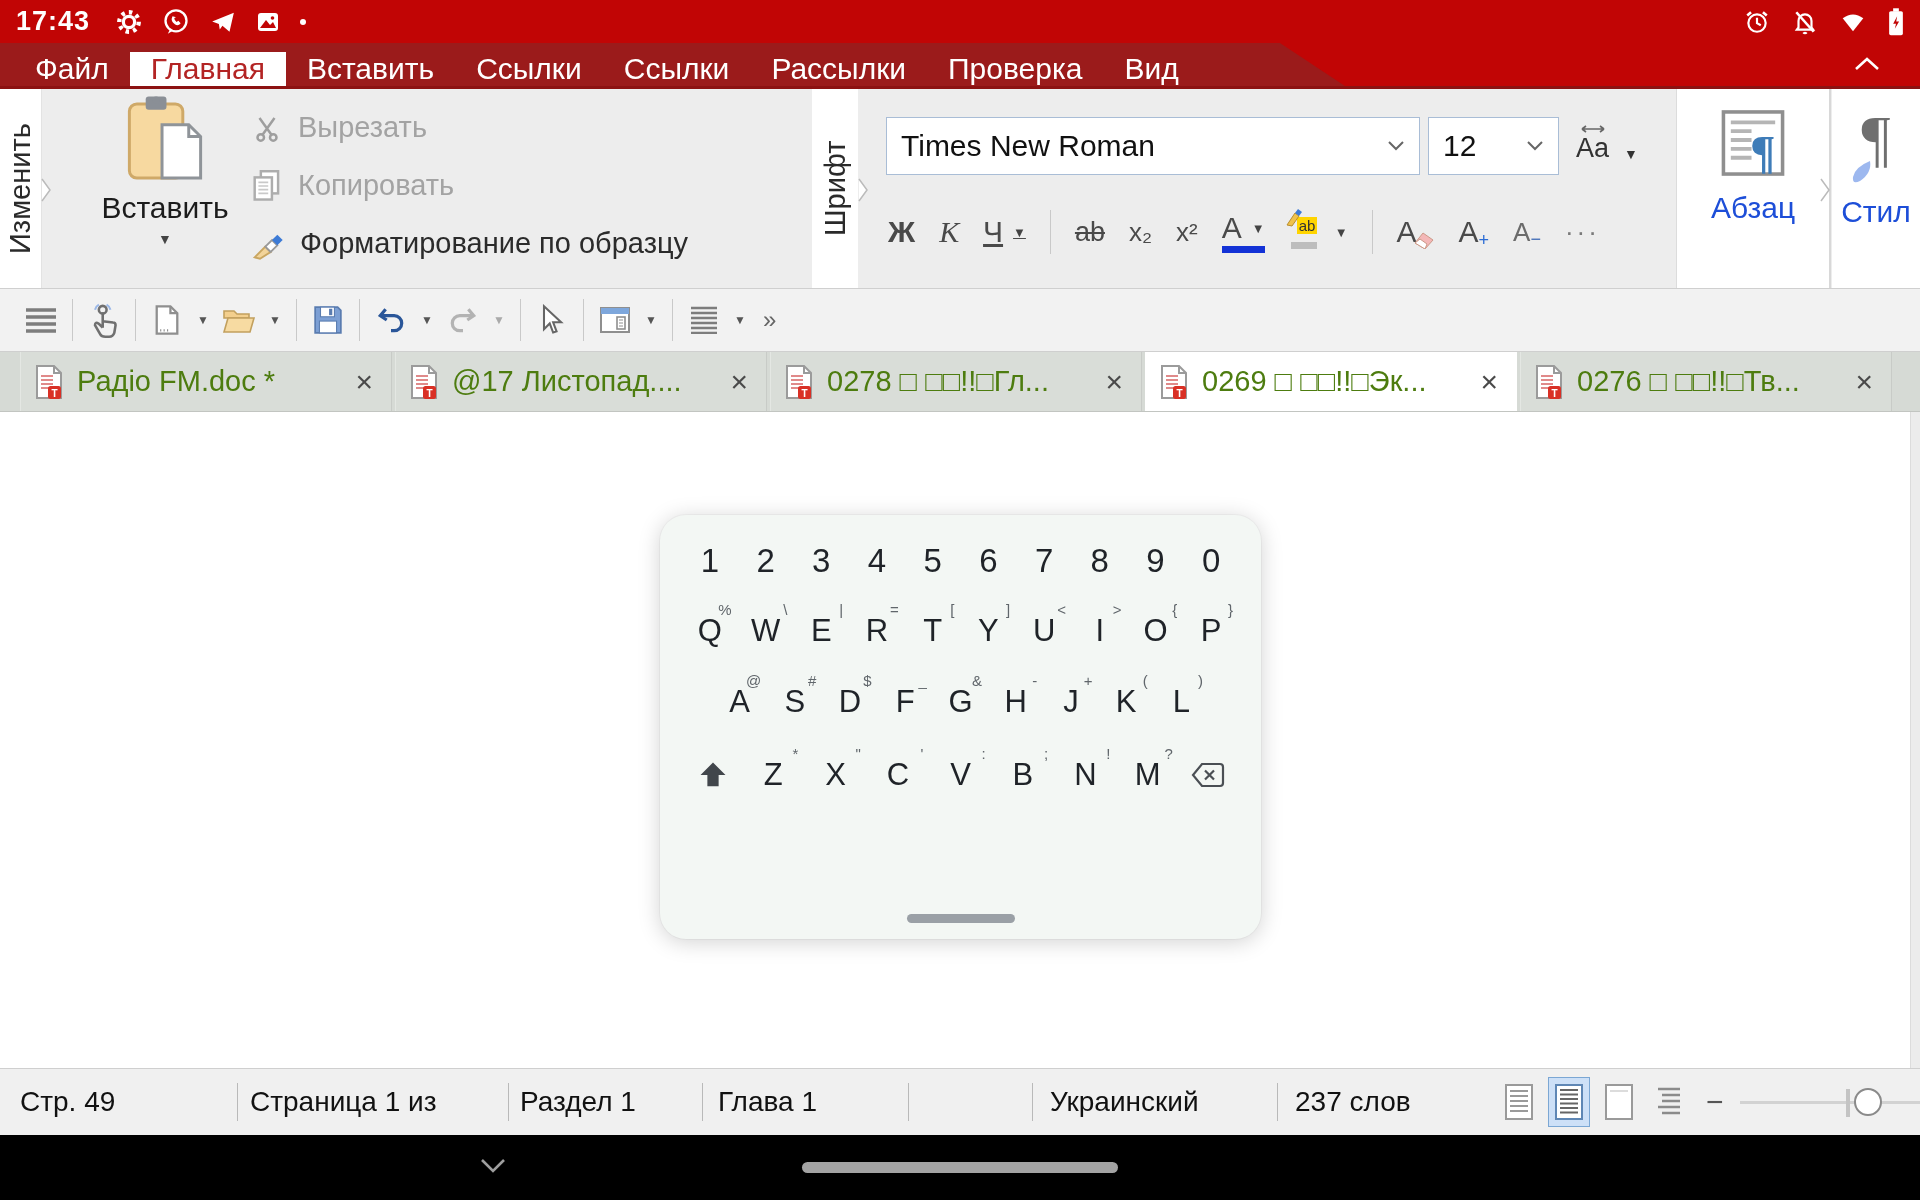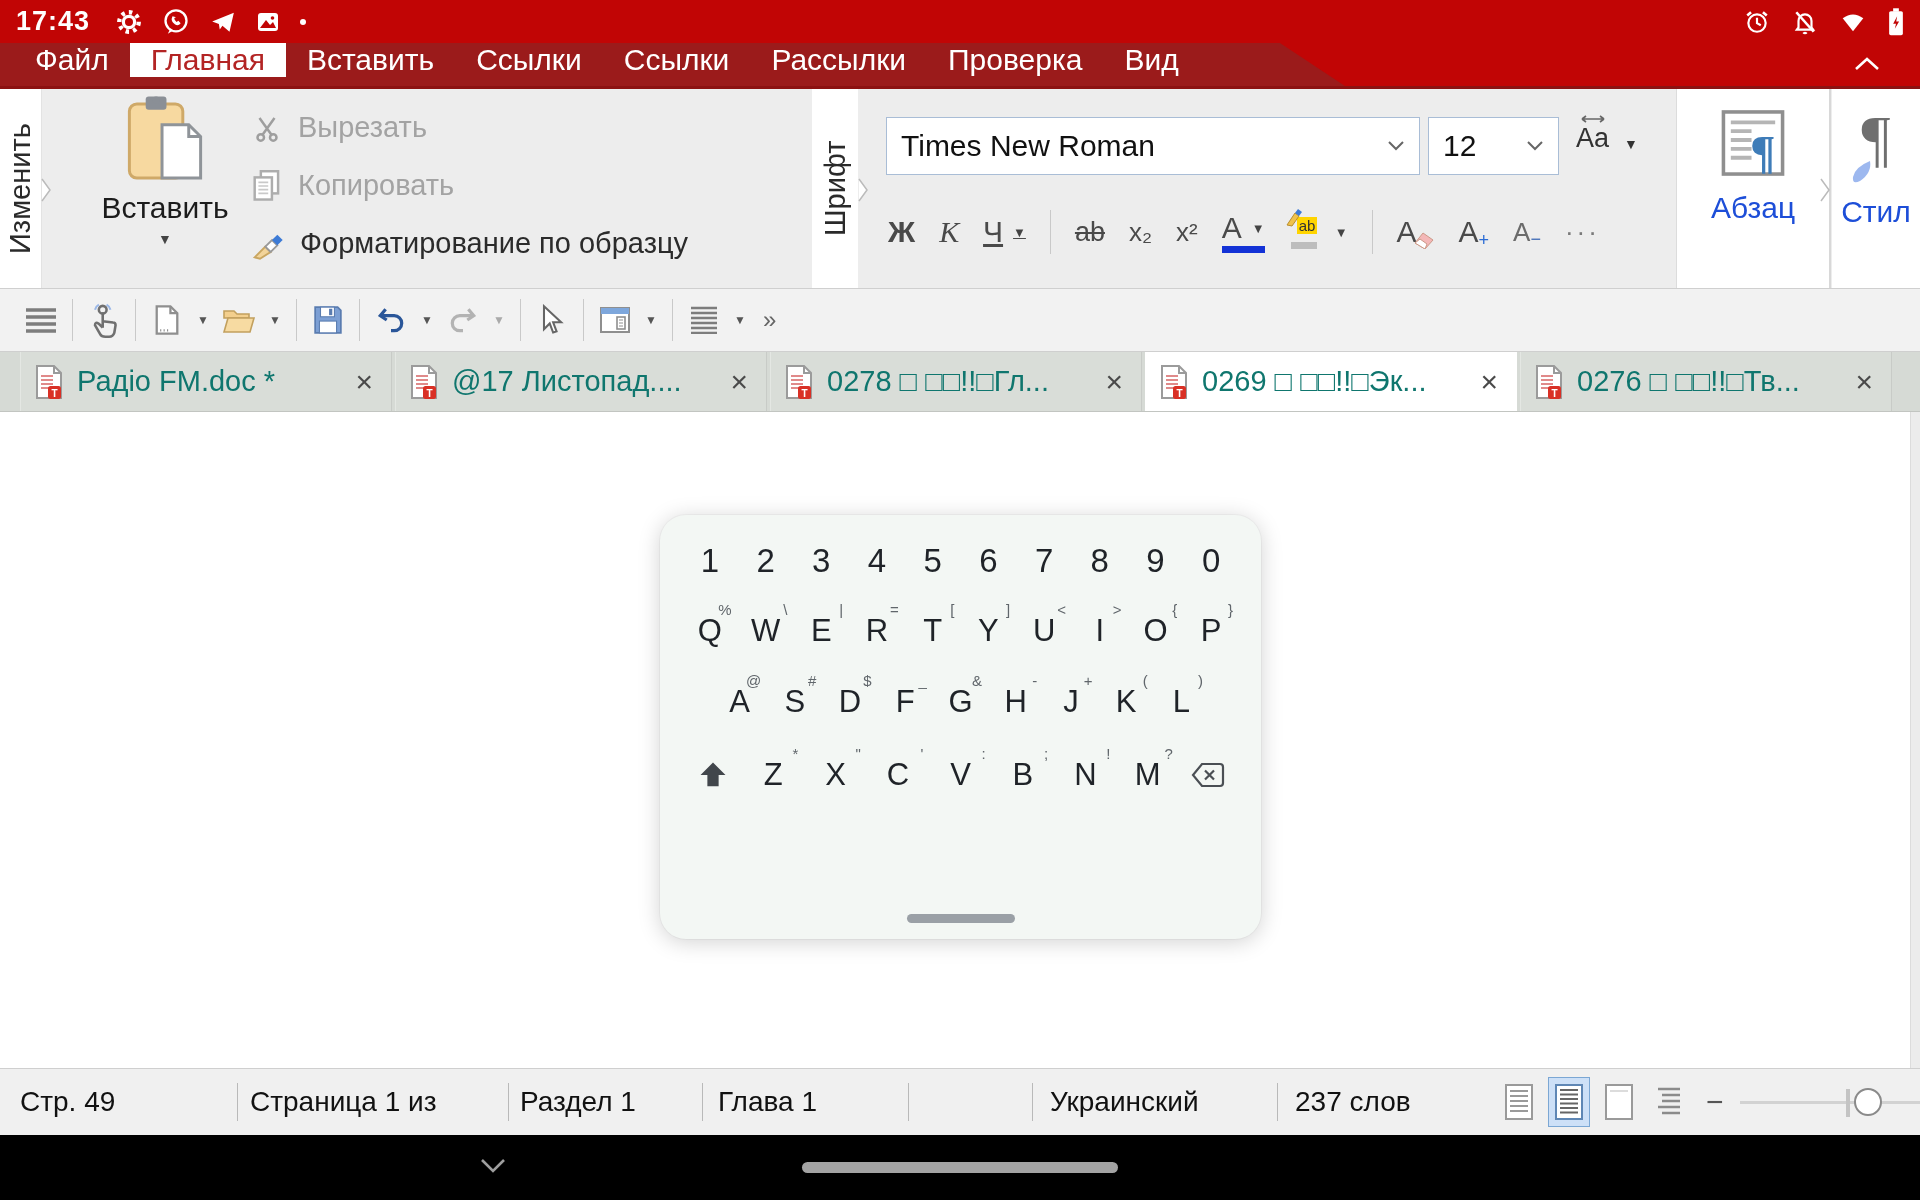--- a/index.html
+++ b/index.html
@@ -8,21 +8,21 @@
   svg { display:block; }
 
   
   .statusbar { height:43px; background:#c10505; color:#fff; display:flex; align-items:center; padding:0 16px; }
   .sb-time { font-size:27px; font-weight:bold; letter-spacing:1px; margin-right:26px; }
   .sb-left { display:flex; align-items:center; gap:20px; }
   .sb-right { margin-left:auto; display:flex; align-items:center; gap:22px; }
   .sb-dot { width:6px; height:6px; border-radius:50%; background:#fff; }
 
   
-  .menubar { height:43px; background:#9b1b1b; display:flex; align-items:flex-start; padding-left:14px; position:relative; }
+  .menubar { height:43px; background:#9b1b1b; display:flex; align-items:flex-end; padding-left:14px; position:relative; }
   .menubar::after { content:""; position:absolute; right:0; top:0; height:100%; width:640px;
     background:#c10505; clip-path:polygon(0 0,100% 0,100% 100%,65px 100%); }
   .menu-item { position:relative; z-index:1; color:#fff; font-size:30px; padding:0 21px; display:flex; align-items:center; cursor:default; }
   .menu-item.active { background:#fff; color:#b32424; }
   .menu-collapse { position:absolute; z-index:1; right:38px; top:12px; }
 
   
   .ribbon { height:202px; background:#ededed; border-top:3px solid #8c1212; position:relative; }
   .vstrip { position:absolute; top:0; height:199px; background:#fff; }
   .vstrip .vlabel { position:absolute; left:0; right:0; top:0; bottom:0; display:flex; align-items:center; justify-content:center;
@@ -38,21 +38,21 @@
   .clip-row { position:absolute; display:flex; align-items:center; gap:16px; font-size:29px; }
   .row-cut   { left:252px; top:22px;  color:#a3a3a3; }
   .row-copy  { left:252px; top:80px;  color:#a3a3a3; }
   .row-fmt   { left:252px; top:138px; color:#2b2b2b; }
 
   .combo { position:absolute; top:28px; height:58px; background:#fff; border:1px solid #a9bdd6;
     display:flex; align-items:center; padding:0 14px; font-size:30px; color:#111; }
   .combo .cchev { margin-left:auto; }
   .combo-font { left:886px; width:534px; }
   .combo-size { left:1428px; width:131px; }
-  .case-btn { position:absolute; left:1576px; top:24px; display:flex; align-items:flex-end; gap:14px; color:#333; }
+  .case-btn { position:absolute; left:1576px; top:34px; display:flex; align-items:flex-end; gap:14px; color:#333; }
   .case-aa { font-size:27px; line-height:1; }
 
   .fmt-row { position:absolute; left:888px; top:116px; height:54px; display:flex; align-items:center; gap:24px; color:#4a4a4a; }
   .fbtn { font-size:30px; display:flex; align-items:flex-end; cursor:default; }
   .fbtn .caret { font-size:13px; color:#444; margin-left:10px; align-self:center; }
   .b-bold { font-weight:700; }
   .b-italic { font-style:italic; font-family:"Liberation Serif", serif; }
   .b-under { text-decoration:underline; }
   .b-strike { text-decoration:line-through; font-size:27px; }
   .vsep { width:1px; height:44px; background:#c9c9c9; }
@@ -82,21 +82,21 @@
   .tcaret { font-size:12px; color:#555; width:26px; text-align:center; }
   .tsep { width:1px; height:42px; background:#c9c9c9; margin:0 8px; }
   .tmore { font-size:24px; color:#666; margin-left:10px; }
 
   
   .tabbar { height:60px; background:#d6dad5; display:flex; align-items:stretch; padding-left:20px; gap:3px;
     border-bottom:1px solid #c2c5c1; }
   .tab { width:372px; background:#d9ddd8; display:flex; align-items:center; padding:0 14px; gap:14px;
     border-left:1px solid #e4e7e3; border-right:1px solid #c8cbc7; cursor:default; }
   .tab.active { background:#fff; border-color:#fff; }
-  .tab-title { font-size:29px; color:#0f766e; white-space:nowrap; overflow:hidden; flex:1; }
+  .tab-title { font-size:29px; color:#4d7c0f; white-space:nowrap; overflow:hidden; flex:1; }
   .tab-close { font-size:30px; color:#4a4a4a; line-height:1; padding:0 4px; }
 
   
   .document { height:656px; background:#fff; position:relative; }
   .scrolltrack { position:absolute; right:0; top:0; width:10px; height:100%; background:#ececec; border-left:1px solid #dcdcdc; }
 
   
   .keyboard { position:absolute; left:660px; top:103px; width:601px; height:424px; background:#f3f7f4;
     border-radius:26px; box-shadow:0 3px 22px rgba(0,0,0,.18), 0 0 0 1px rgba(0,0,0,.03); }
   .krow { position:absolute; left:0; right:0; display:flex; }

